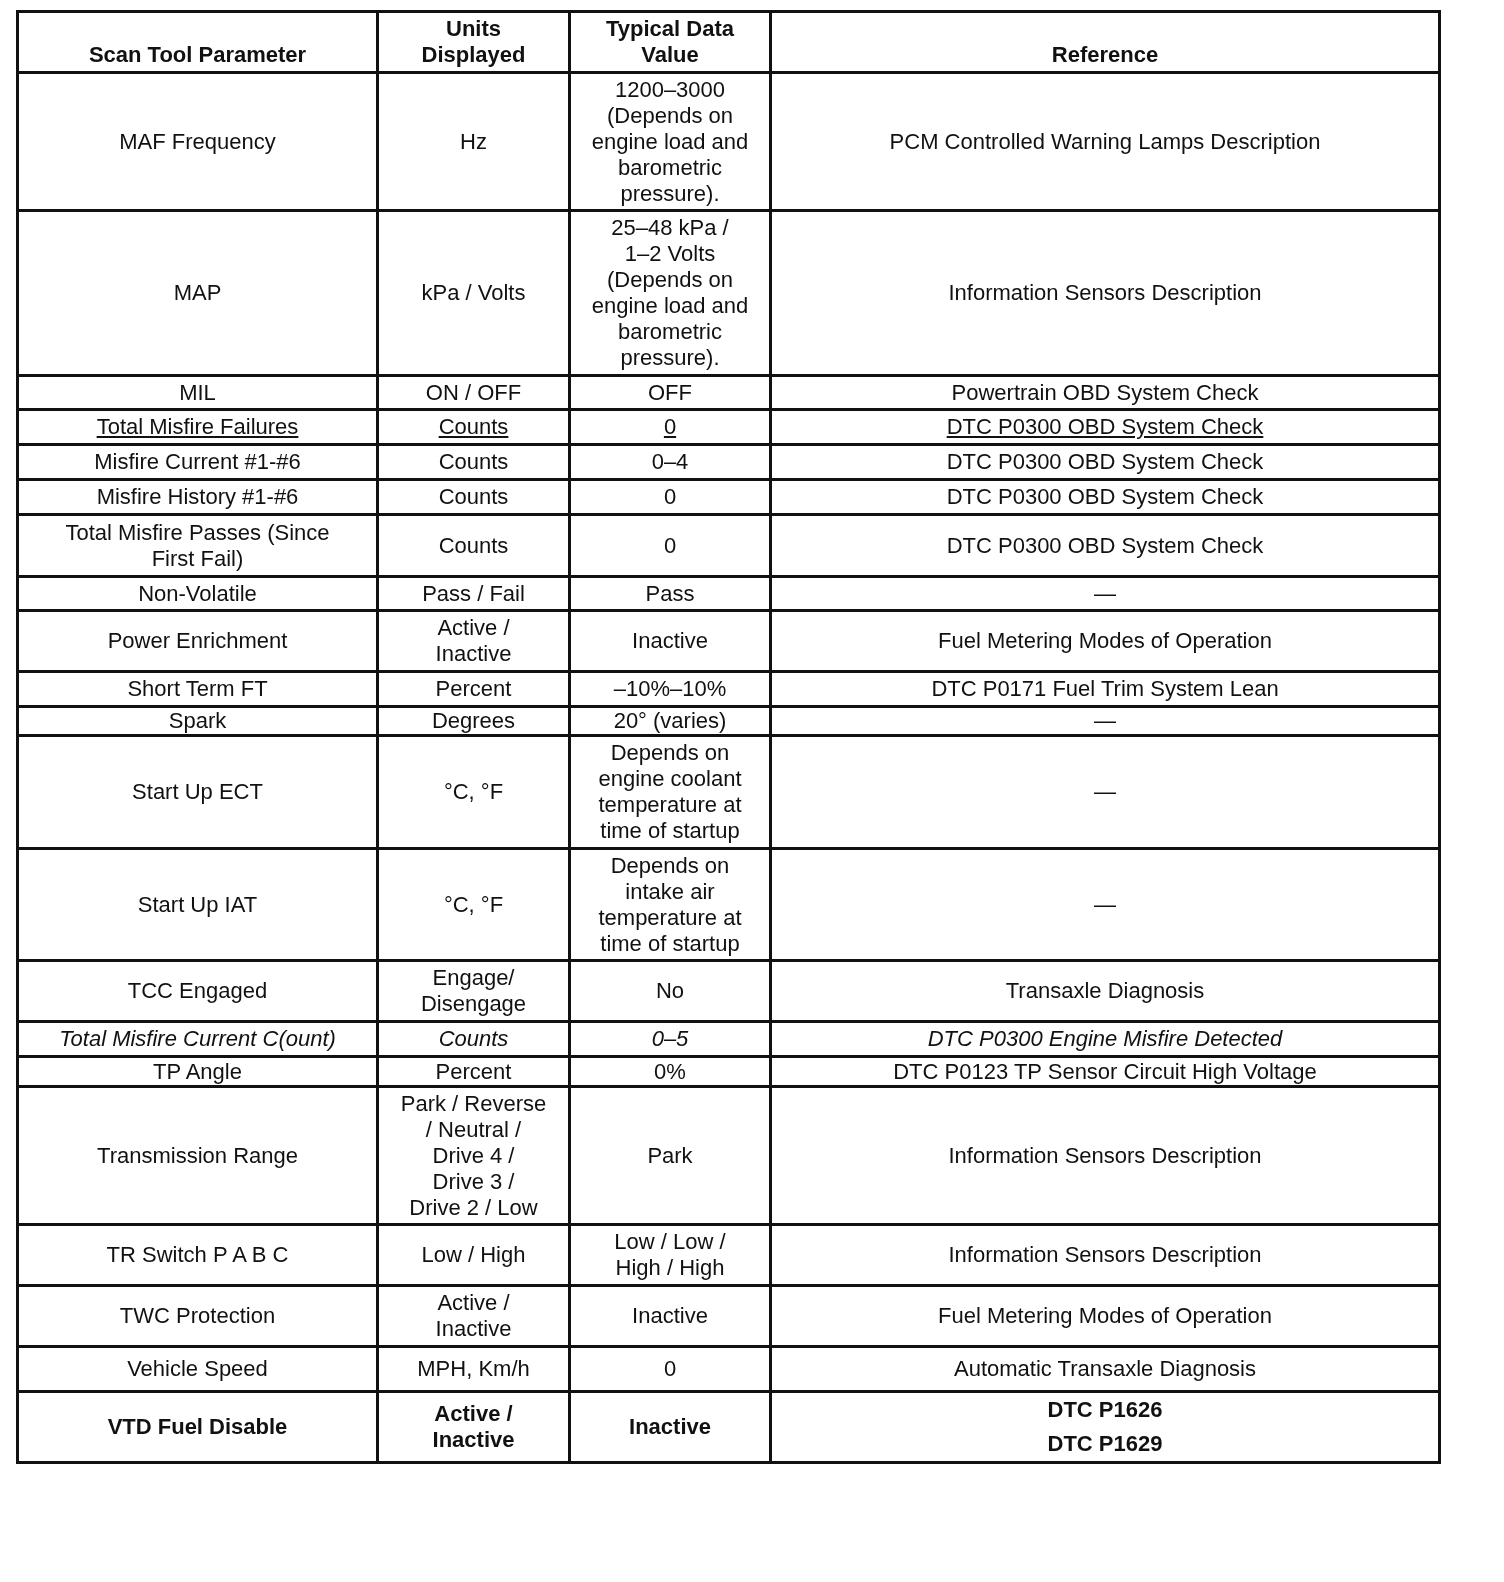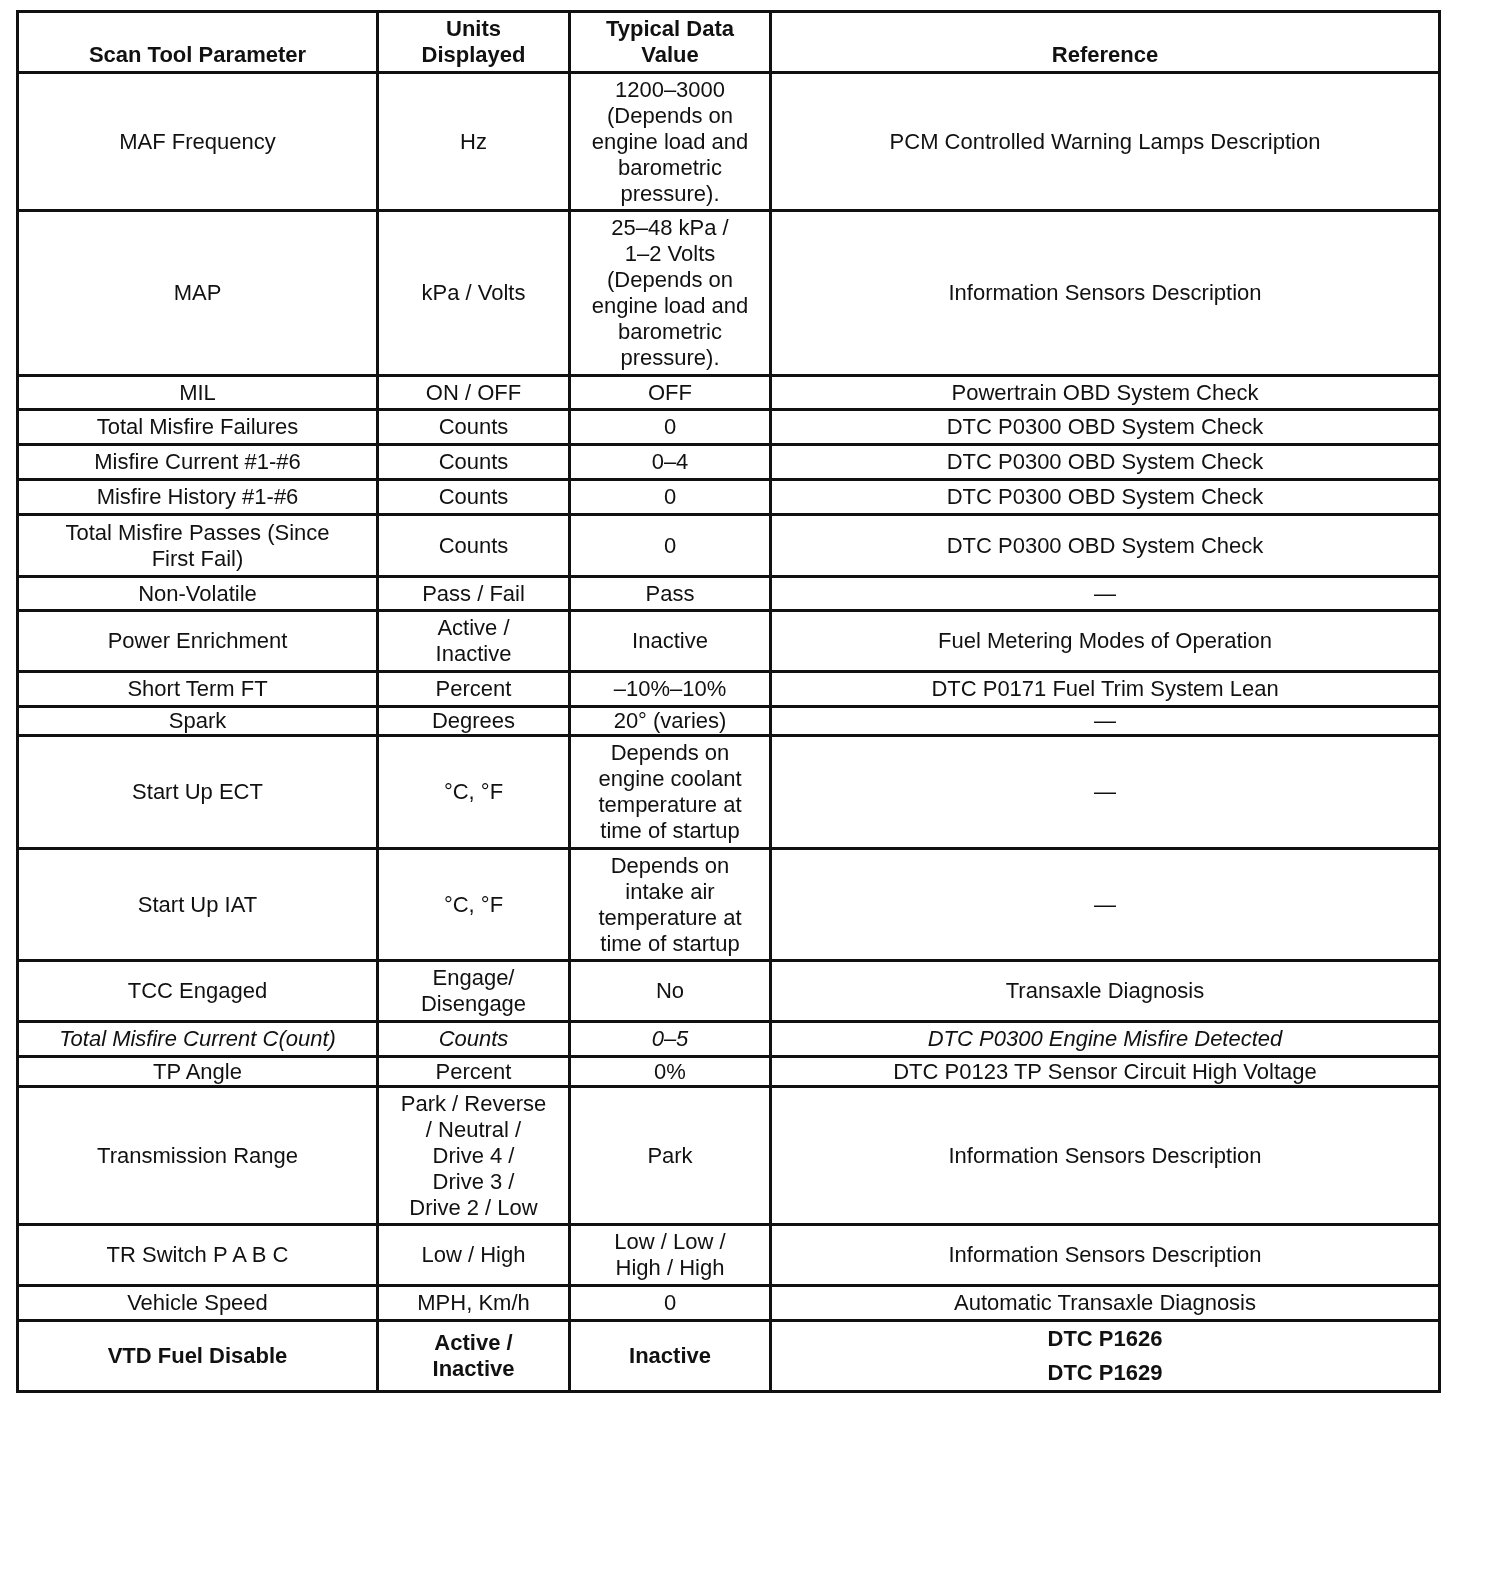--- a/index.html
+++ b/index.html
@@ -71,21 +71,21 @@
 barometric
 pressure).</td>
           <td><span class="">Information Sensors Description</span></td>
         </tr>
         <tr style="height: 34px;">
           <td class="ml">MIL</td>
           <td class="ml">ON / OFF</td>
           <td class="ml">OFF</td>
           <td><span class="">Powertrain OBD System Check</span></td>
         </tr>
-        <tr style="height: 35px;">
+        <tr style="height: 35px; text-decoration: underline;">
           <td class="ml">Total Misfire Failures</td>
           <td class="ml">Counts</td>
           <td class="ml">0</td>
           <td><span class="">DTC P0300 OBD System Check</span></td>
         </tr>
         <tr style="height: 35px;">
           <td class="ml">Misfire Current #1-#6</td>
           <td class="ml">Counts</td>
           <td class="ml">0–4</td>
           <td><span class="">DTC P0300 OBD System Check</span></td>
@@ -175,21 +175,28 @@
           <td class="ml">Park</td>
           <td><span class="">Information Sensors Description</span></td>
         </tr>
         <tr style="height: 61px;">
           <td class="ml">TR Switch P A B C</td>
           <td class="ml">Low / High</td>
           <td class="ml">Low / Low /
 High / High</td>
           <td><span class="">Information Sensors Description</span></td>
         </tr>
-        <tr style="height: 35px;">
+        <tr style="height: 61px;">
+          <td class="ml">TWC Protection</td>
+          <td class="ml">Active /
+Inactive</td>
+          <td class="ml">Inactive</td>
+          <td><span class="">Fuel Metering Modes of Operation</span></td>
+        </tr>
+        <tr style="height: 45px;">
           <td class="ml">Vehicle Speed</td>
           <td class="ml">MPH, Km/h</td>
           <td class="ml">0</td>
           <td><span class="">Automatic Transaxle Diagnosis</span></td>
         </tr>
         <tr style="height: 68px; font-weight: bold;">
           <td class="ml">VTD Fuel Disable</td>
           <td class="ml">Active /
 Inactive</td>
           <td class="ml">Inactive</td>

